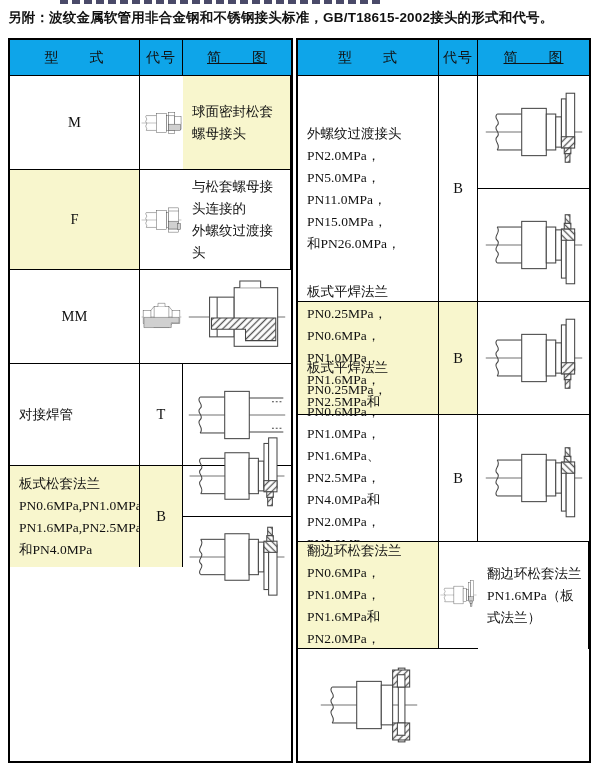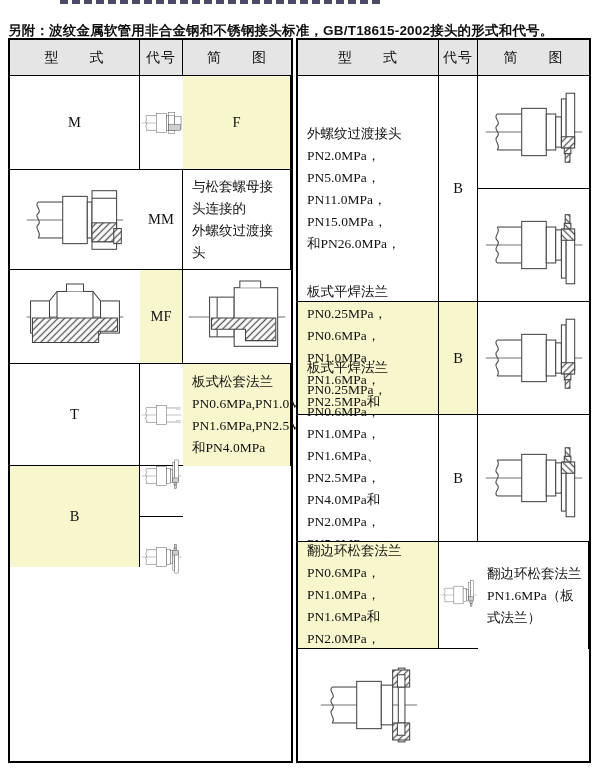--- a/index.html
+++ b/index.html
@@ -7,33 +7,33 @@
     width:600px;height:768px;position:relative;background:#ffffff;
     font-family:"Liberation Serif","DejaVu Serif",serif;color:#111;
     overflow:hidden;
   }
   .artifact-strip{
     position:absolute;top:0;left:60px;width:322px;height:4px;
     background:repeating-linear-gradient(90deg,#2a2a4e 0 8px,transparent 8px 12px);
     opacity:.85;
   }
   .page-title{
-    position:absolute;top:22px;left:8px;width:584px;
+    position:absolute;top:9px;left:8px;width:584px;
     font-family:"Liberation Sans","DejaVu Sans",sans-serif;
     font-weight:bold;font-size:13.5px;letter-spacing:.2px;white-space:nowrap;
   }
   .tables{position:absolute;top:38px;left:8px;display:flex;gap:3px;}
   .tbl{border:2px solid #000;background:#fff;display:grid;}
   .tbl-left{grid-template-columns:130px 43px 108px;grid-template-rows:36px 94px 100px 94px 102px 101px 194px;}
   .tbl-right{grid-template-columns:141px 39px 111px;grid-template-rows:36px 226px 113px 127px 107px 112px;}
   .c{border-right:1px solid #000;border-bottom:1px solid #000;box-sizing:border-box;background:#fff;}
-  .c.lc{border-right:none;}
+  .c.lc{border-right:none;text-decoration:underline;}
   .c.lr{border-bottom:none;}
   .hd{
-    background:#e5e5e5;display:flex;align-items:center;justify-content:center;
+    background:#0ea5e9;display:flex;align-items:center;justify-content:center;
     font-size:14px;letter-spacing:1px;
   }
   .c-type{display:flex;align-items:center;padding:4px 4px 4px 9px;}
   .c-type span{white-space:pre-line;font-size:13.5px;line-height:22px;}
   .c-code{display:flex;align-items:center;justify-content:center;font-size:14.5px;}
   .c-diag{display:flex;align-items:center;justify-content:center;}
   .c-diag.split{flex-direction:column;padding:0;}
   .c-diag.split .half{flex:1;width:100%;display:flex;align-items:center;justify-content:center;}
   .c-diag.split .half.first{border-bottom:1px solid #000;box-sizing:border-box;}
   .yl{background:#f8f6cd;}
@@ -144,45 +144,50 @@
     <div class="c hd">代号</div>
     <div class="c hd lc">简　　图</div>
 
     <div class="c c-code">M</div>
     <div class="c c-diag lc">
       <svg class="diag" viewBox="0 0 110 86" width="104" height="82">
           <use href="#d-male-thread"></use>
         </svg>
     </div>
 
+    <div class="c c-type yl">
+        <span>球面密封松套螺母接头</span>
+      </div>
     <div class="c c-code yl">F</div>
     <div class="c c-diag lc">
       <svg class="diag" viewBox="0 0 110 86" width="104" height="82">
           <use href="#d-loose-nut"></use>
         </svg>
     </div>
 
-    <div class="c c-code">MM</div>
     <div class="c c-type">
         <span>与松套螺母接头连接的
 外螺纹过渡接头</span>
       </div>
+    <div class="c c-code">MM</div>
     <div class="c c-diag lc">
       <svg class="diag" viewBox="0 0 110 86" width="104" height="82">
           <use href="#d-union-male"></use>
         </svg>
     </div>
 
-    <div class="c c-code yl">MF</div>
     <div class="c c-diag lc">
       <svg class="diag" viewBox="0 0 110 86" width="104" height="82">
           <use href="#d-union-female"></use>
         </svg>
     </div>
 
+    <div class="c c-type">
+        <span>对接焊管</span>
+      </div>
     <div class="c c-code">T</div>
     <div class="c c-diag lc">
       <svg class="diag" viewBox="0 0 110 86" width="104" height="82">
           <use href="#d-butt-weld"></use>
         </svg>
     </div>
 
     <div class="c c-type yl lr">
         <span>板式松套法兰
 PN0.6MPa,PN1.0MPa,

